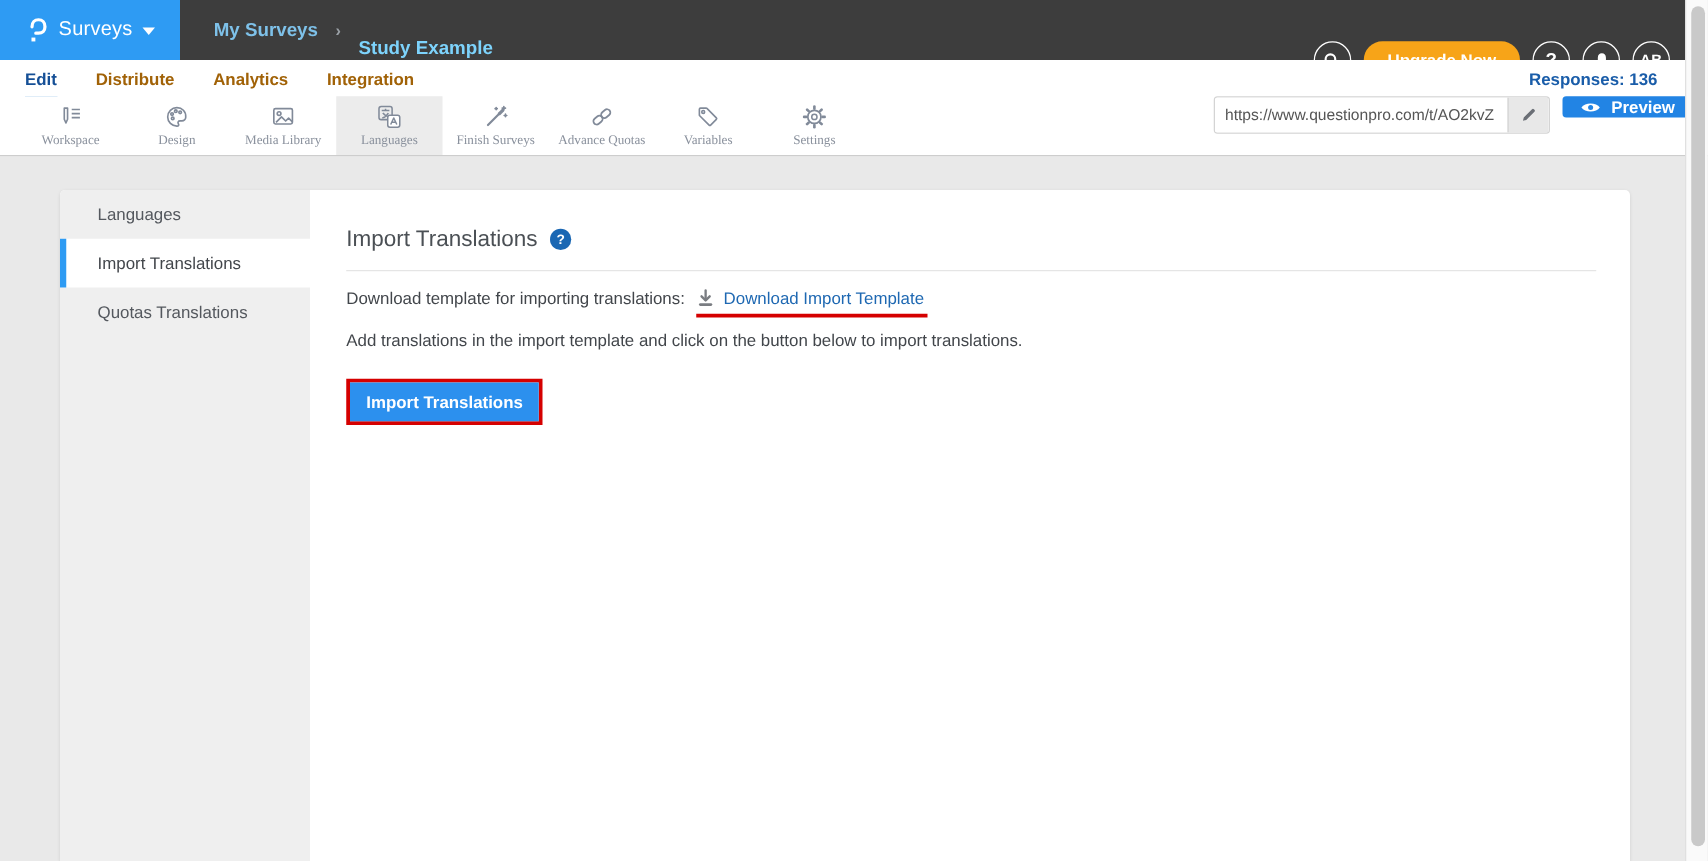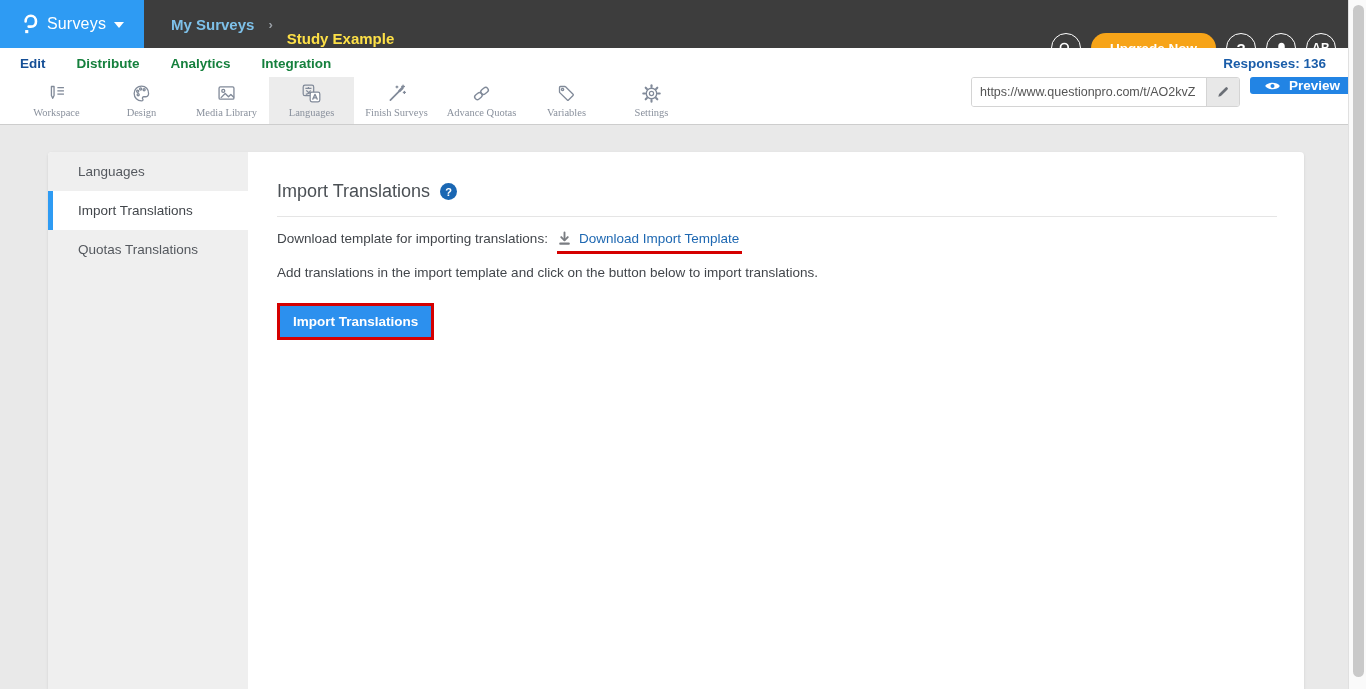--- a/index.html
+++ b/index.html
@@ -8,31 +8,31 @@
   svg { display:block; }
 
   
   .topbar { position:absolute; left:0; top:0; width:1348px; height:48px; background:#3d3d3d; display:flex; align-items:center; }
   .logo-block { width:144px; height:48px; background:#2e9bf3; display:flex; align-items:center; justify-content:center; gap:8px; cursor:pointer; flex:0 0 auto; }
   .logo-block .prod { color:#fff; font-size:16px; letter-spacing:.2px; }
   .caret { width:0; height:0; border-left:5px solid transparent; border-right:5px solid transparent; border-top:6px solid #fff; margin-top:2px; }
   .breadcrumb { display:flex; align-items:center; gap:14px; margin-left:27px; font-size:15px;font-weight:bold; }
   .crumb-link { color:#7ec1e9; text-decoration:none; cursor:pointer; }
   .crumb-sep { color:#9aa0a6; font-size:13px; }
-  .crumb-current { color:#fde047;margin-top:28px; }
+  .crumb-current { color:#7dd3fc;margin-top:28px; }
   .topbar-right { margin-left:auto; display:flex; align-items:flex-end; gap:10px; padding-right:12px;margin-top:48px; }
   .circle-btn { width:30px; height:30px; border-radius:50%; border:1.6px solid #fff; background:transparent; color:#fff; display:flex; align-items:center; justify-content:center; cursor:pointer; font-family:inherit; }
   .circle-btn.qmark { font-size:15px; font-weight:bold; }
   .circle-btn.avatar { font-size:12px; font-weight:bold; letter-spacing:.3px; }
   .upgrade { height:30px; border:none; border-radius:15px; background:#f7a418; color:#fff; font-weight:bold; font-size:13.5px; padding:0 19px; cursor:pointer; font-family:inherit; }
 
   
   .tabbar { position:absolute; left:0; top:48px; width:1348px; height:32px; background:#ffffff; display:flex; align-items:center; border-bottom:1px solid #ececec; }
   .tabs { display:flex; align-items:stretch; height:100%; margin-left:20px; gap:31px; }
-  .tab { display:flex; align-items:center; color:#15803d; font-size:13.5px; font-weight:600; cursor:pointer; border-bottom:2px solid transparent; padding-top:2px; }
+  .tab { display:flex; align-items:center; color:#a16207; font-size:13.5px; font-weight:600; cursor:pointer; border-bottom:2px solid transparent; padding-top:2px; }
   .tab.active { color:#154f96; font-weight:700; border-bottom-color:#58a0d6; }
   .responses { margin-left:auto; margin-right:22px; color:#1a5da9; font-size:13.5px; font-weight:600; }
 
   
   .toolbar { position:absolute; left:0; top:77px; width:1366px; height:48px; background:#ffffff; border-bottom:1px solid #cdcdcd; display:flex; align-items:stretch; }
   .tb-items { display:flex; margin-left:14px; }
   .tb-item { width:85px; display:flex; flex-direction:column; align-items:center; justify-content:center; gap:3px; cursor:pointer; color:#818a99;font-family:Liberation Serif, serif; }
   .tb-item.active { background:#ececec; }
   .tb-icon { height:21px; display:flex; align-items:center; justify-content:center; }
   .tb-label { font-size:10.5px; color:#8a919d; white-space:nowrap; }

